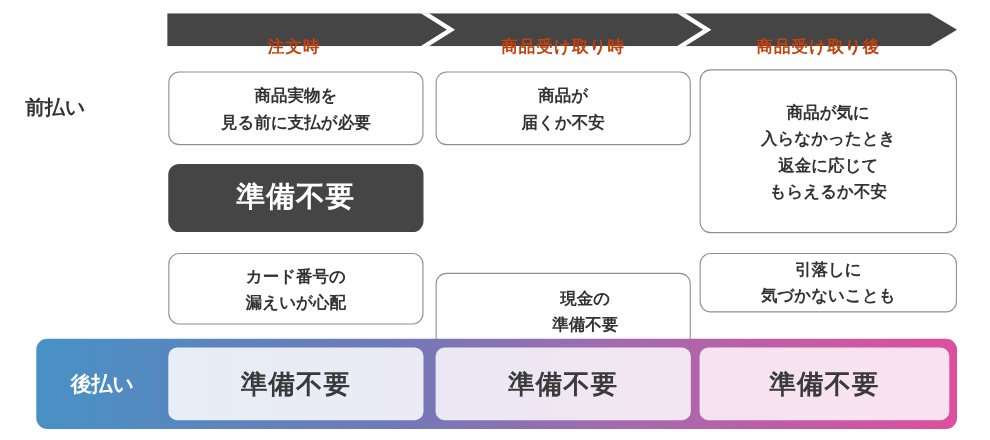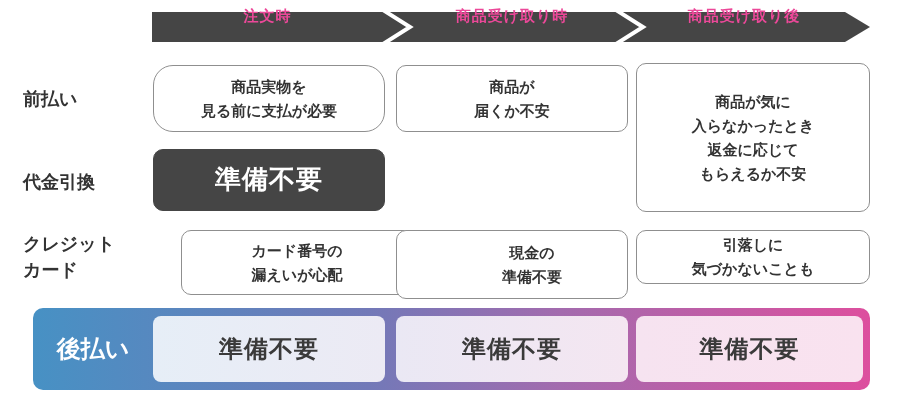--- a/index.html
+++ b/index.html
@@ -9,26 +9,26 @@
     width: 900px;
     height: 400px;
     background: #ffffff;
     overflow: hidden;
   }
 
   
   .banner-svg { position: absolute; left: 152px; top: 12px; }
   .header-label {
     position: absolute;
-    top: 1px;
+    top: 27px;
     height: 30px;
     display: flex;
     align-items: center;
     justify-content: center;
-    color: #ec4899;
+    color: #c2410c;
     font-weight: bold;
     font-size: 15px;
     letter-spacing: 1px;
     white-space: nowrap;
   }
 
   
   .row-label {
     position: absolute;
     left: 23px;
@@ -81,21 +81,21 @@
     position: absolute;
     left: 0;
     top: 0;
     width: 120px;
     height: 82px;
     display: flex;
     align-items: center;
     justify-content: center;
     color: #ffffff;
     font-weight: bold;
-    font-size: 24px;
+    font-size: 19px;
   }
   .strip-cell {
     position: absolute;
     top: 8px;
     height: 66px;
     border-radius: 8px;
     display: flex;
     align-items: center;
     justify-content: center;
     color: #3a3a3a;
@@ -115,38 +115,35 @@
   <svg class="banner-svg" width="718" height="30" viewBox="0 0 718 30">
     <polygon points="0,0 693,0 718,15 693,30 0,30" fill="#454545"></polygon>
     <polyline points="231,-2 258,15 231,32" fill="none" stroke="#ffffff" stroke-width="4"></polyline>
     <polyline points="464,-2 491,15 464,32" fill="none" stroke="#ffffff" stroke-width="4"></polyline>
   </svg>
   <div class="header-label" style="left:152px; width:231px;">注文時</div>
   <div class="header-label" style="left:643px; width:202px;">商品受け取り後</div>
   <div class="header-label" style="left:408px; width:208px;">商品受け取り時</div>
 
   <div class="row-label" style="top:86px;">前払い</div>
-  <div class="row-label" style="top:169px;">代金引換</div>
-  <div class="row-label" style="top:231px;">クレジット
-カード</div>
 
-  <div class="cell" style="left:153px; top:65px; width:232px; height:67px;border-radius:20px;">商品実物を
+  <div class="cell" style="left:153px; top:65px; width:232px; height:67px;">商品実物を
 見る前に支払が必要</div>
   <div class="cell" style="left:636px; top:63px; width:234px; height:149px;">商品が気に
 入らなかったとき
 返金に応じて
 もらえるか不安</div>
   <div class="cell" style="left:396px; top:65px; width:232px; height:67px;">商品が
 届くか不安</div>
 
   <div class="cell dark" style="left:153px; top:149px; width:232px; height:62px;">準備不要</div>
 
-  <div class="cell" style="left:153px; top:230px; width:232px; height:65px;margin-left:28px;">カード番号の
+  <div class="cell" style="left:153px; top:230px; width:232px; height:65px;">カード番号の
 漏えいが心配</div>
-  <div class="cell" style="left:396px; top:230px; width:232px; height:69px;padding-left:40px;">現金の
+  <div class="cell" style="left:396px; top:248px; width:232px; height:69px;padding-left:40px;">現金の
 準備不要</div>
   <div class="cell" style="left:636px; top:230px; width:234px; height:54px;">引落しに
 気づかないことも</div>
 
   <div class="strip">
     <div class="strip-label">後払い</div>
     <div class="strip-cell c1">準備不要</div>
     <div class="strip-cell c2">準備不要</div>
     <div class="strip-cell c3">準備不要</div>
   </div>

